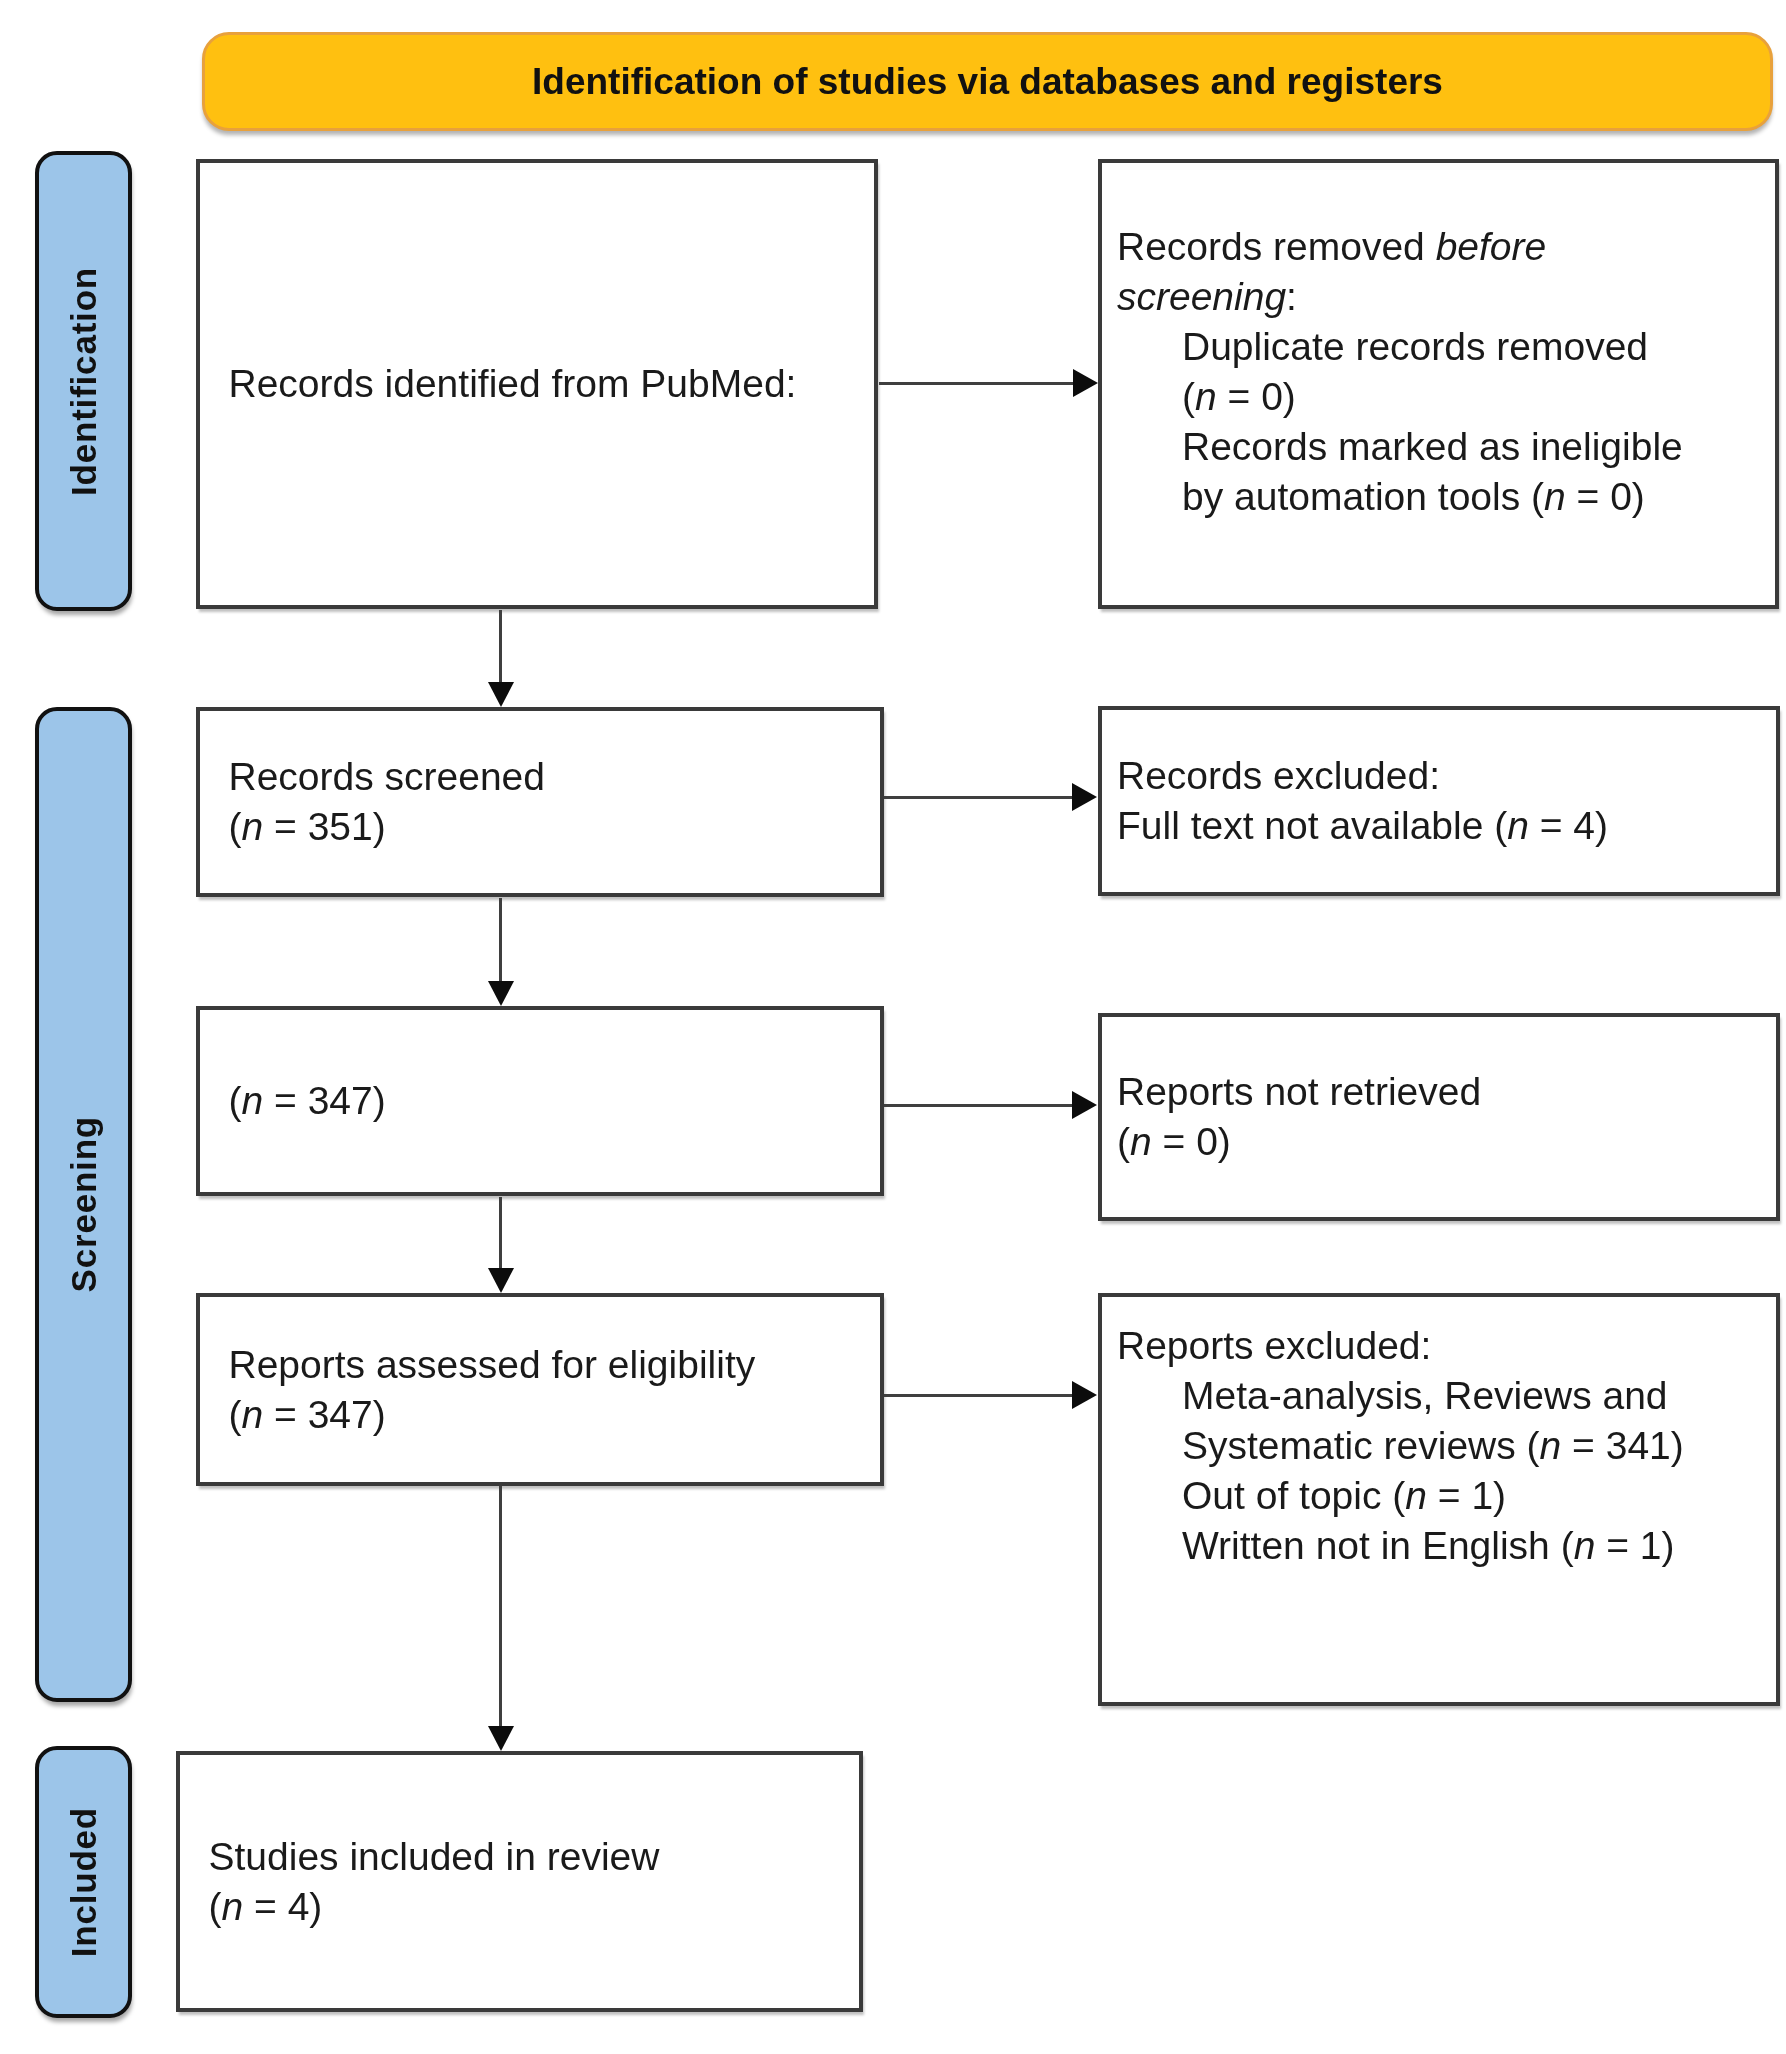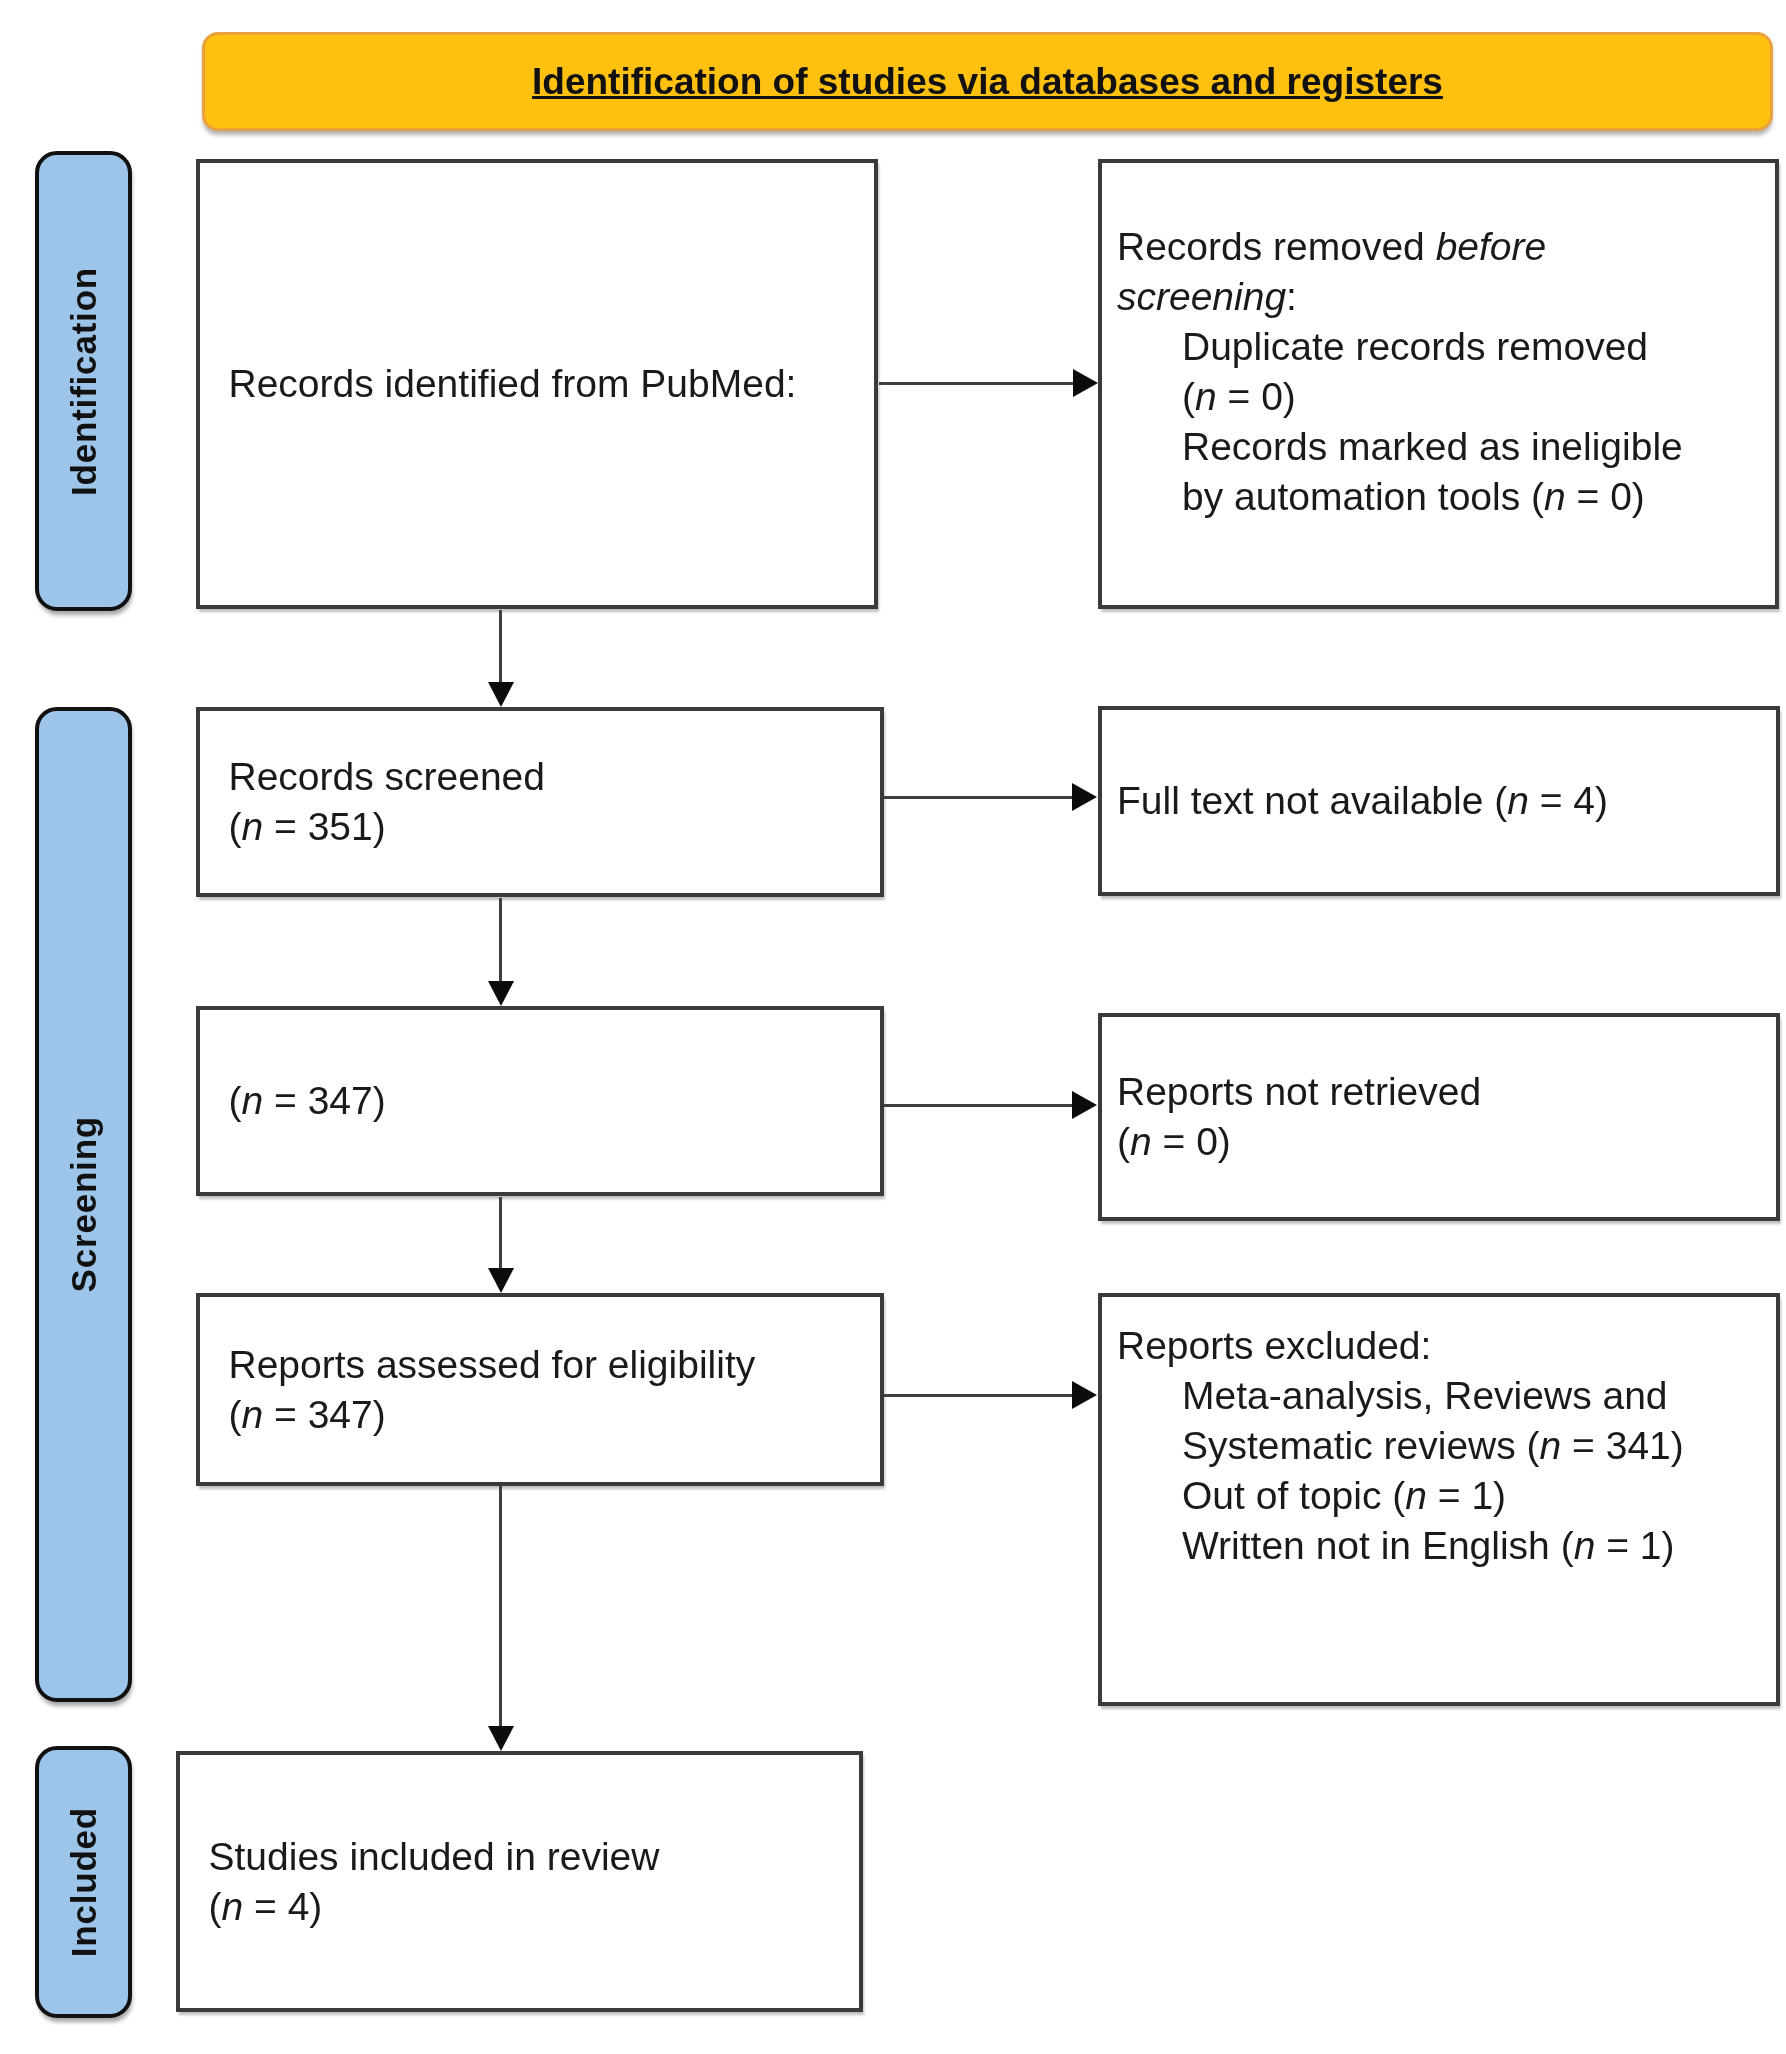--- a/index.html
+++ b/index.html
@@ -6,25 +6,25 @@
   #canvas{
     position:relative;width:1786px;height:2055px;background:#ffffff;
     font-family:"Liberation Sans", sans-serif;color:var(--text,#1a1a1a);
     overflow:hidden;
   }
   
   .banner{
     position:absolute;left:202px;top:32px;width:1571px;height:99px;
     background:var(--banner-fill,#FFC010);
     border:3.4px solid var(--banner-border,#E8A13C);
-    border-radius:16px;
+    border-radius:27px;
     display:flex;align-items:center;justify-content:center;
     font-size:37px;font-weight:bold;color:#111;
     box-shadow:0 5px 4.2px -1.7px rgba(0,0,0,0.30);
-    box-sizing:border-box;text-align:center;text-decoration:underline;
+    box-sizing:border-box;text-align:center;
   }
   
   .stage{
     position:absolute;left:35px;width:97px;
     background:var(--stage-fill,#9CC5E9);
     border:4.2px solid var(--stage-border,#111111);
     border-radius:22px;
     display:flex;align-items:center;justify-content:center;
     box-sizing:border-box;
     box-shadow:1.7px 5px 4.2px -1.7px rgba(0,0,0,0.35);
@@ -111,20 +111,21 @@
       <div class="ln ind"><span>(</span><i>n</i><span> = 0)</span></div>
       <div class="ln ind"><span>Records marked as ineligible</span></div>
       <div class="ln ind"><span>by automation tools (</span><i>n</i><span> = 0)</span></div>
     </div>
 
   <div class="fbox" id="box-records-screened">
       <div class="ln"><span>Records screened</span></div>
       <div class="ln"><span>(</span><i>n</i><span> = 351)</span></div>
     </div>
   <div class="fbox" id="box-records-excluded">
+      <div class="ln"><span>Records excluded:</span></div>
       <div class="ln"><span>Full text not available (</span><i>n</i><span> = 4)</span></div>
     </div>
 
   <div class="fbox" id="box-reports-sought">
       <div class="ln"><span>(</span><i>n</i><span> = 347)</span></div>
     </div>
   <div class="fbox" id="box-reports-not-retrieved">
       <div class="ln"><span>Reports not retrieved</span></div>
       <div class="ln"><span>(</span><i>n</i><span> = 0)</span></div>
     </div>

